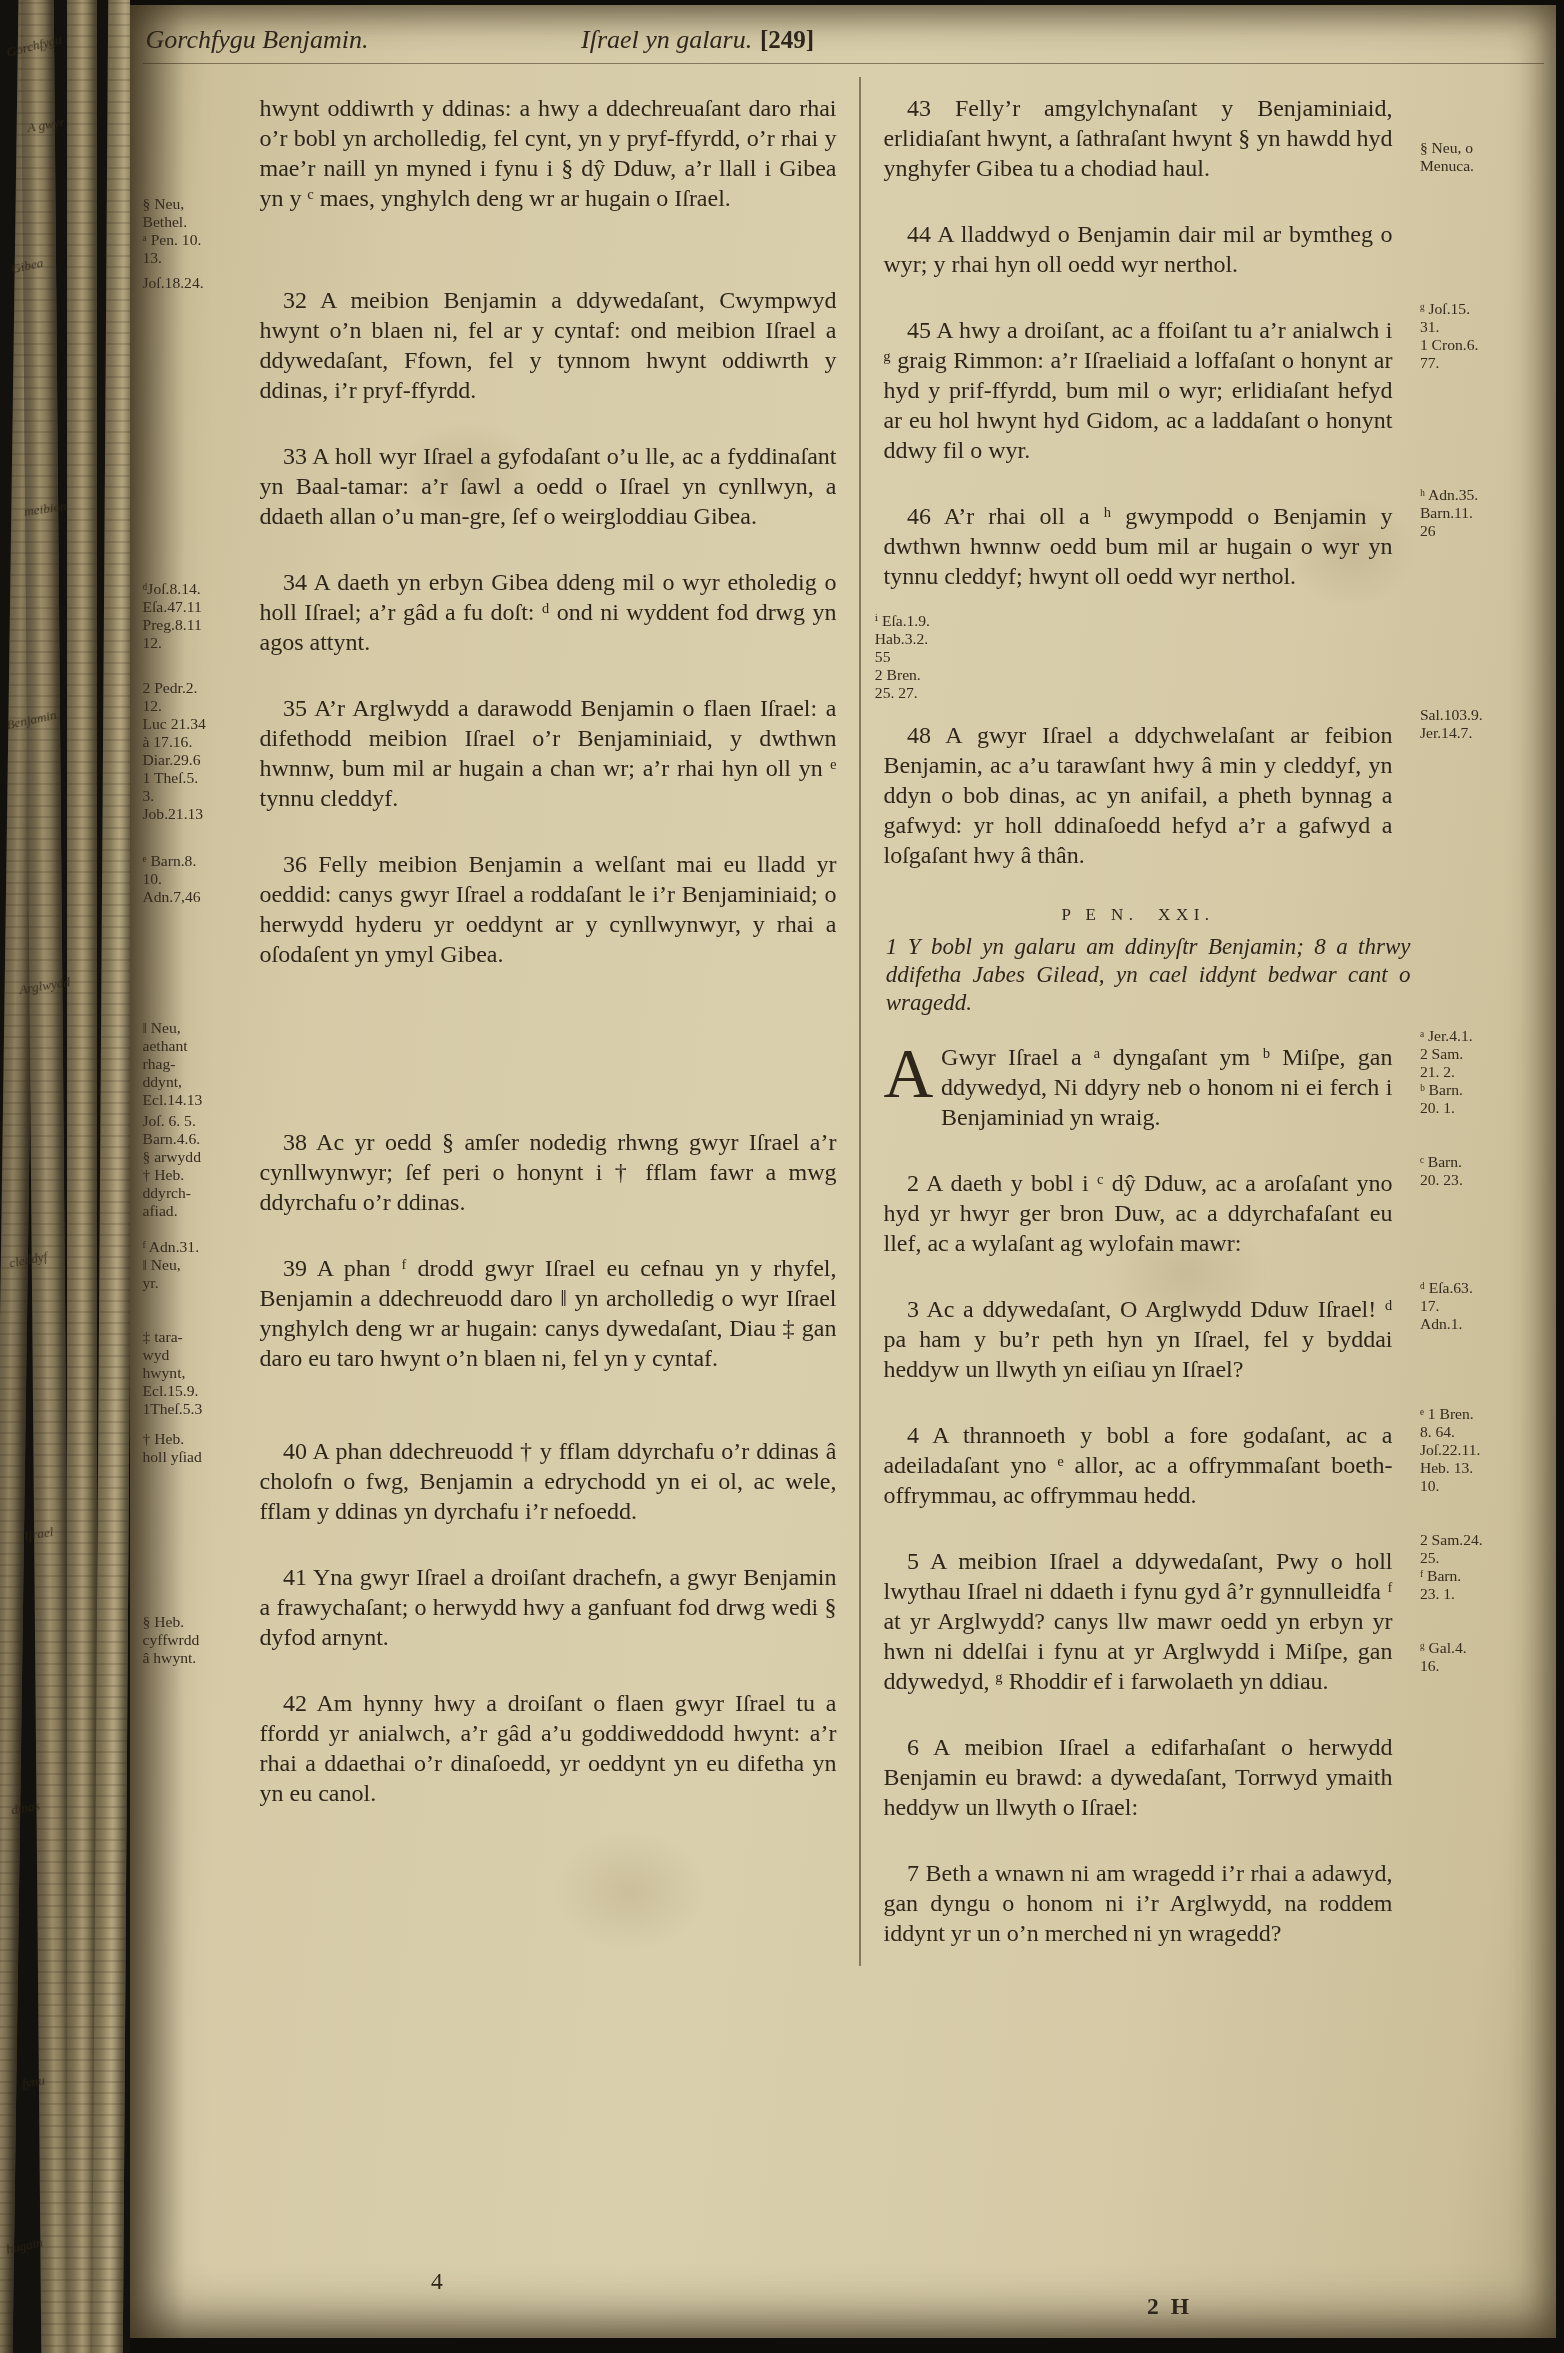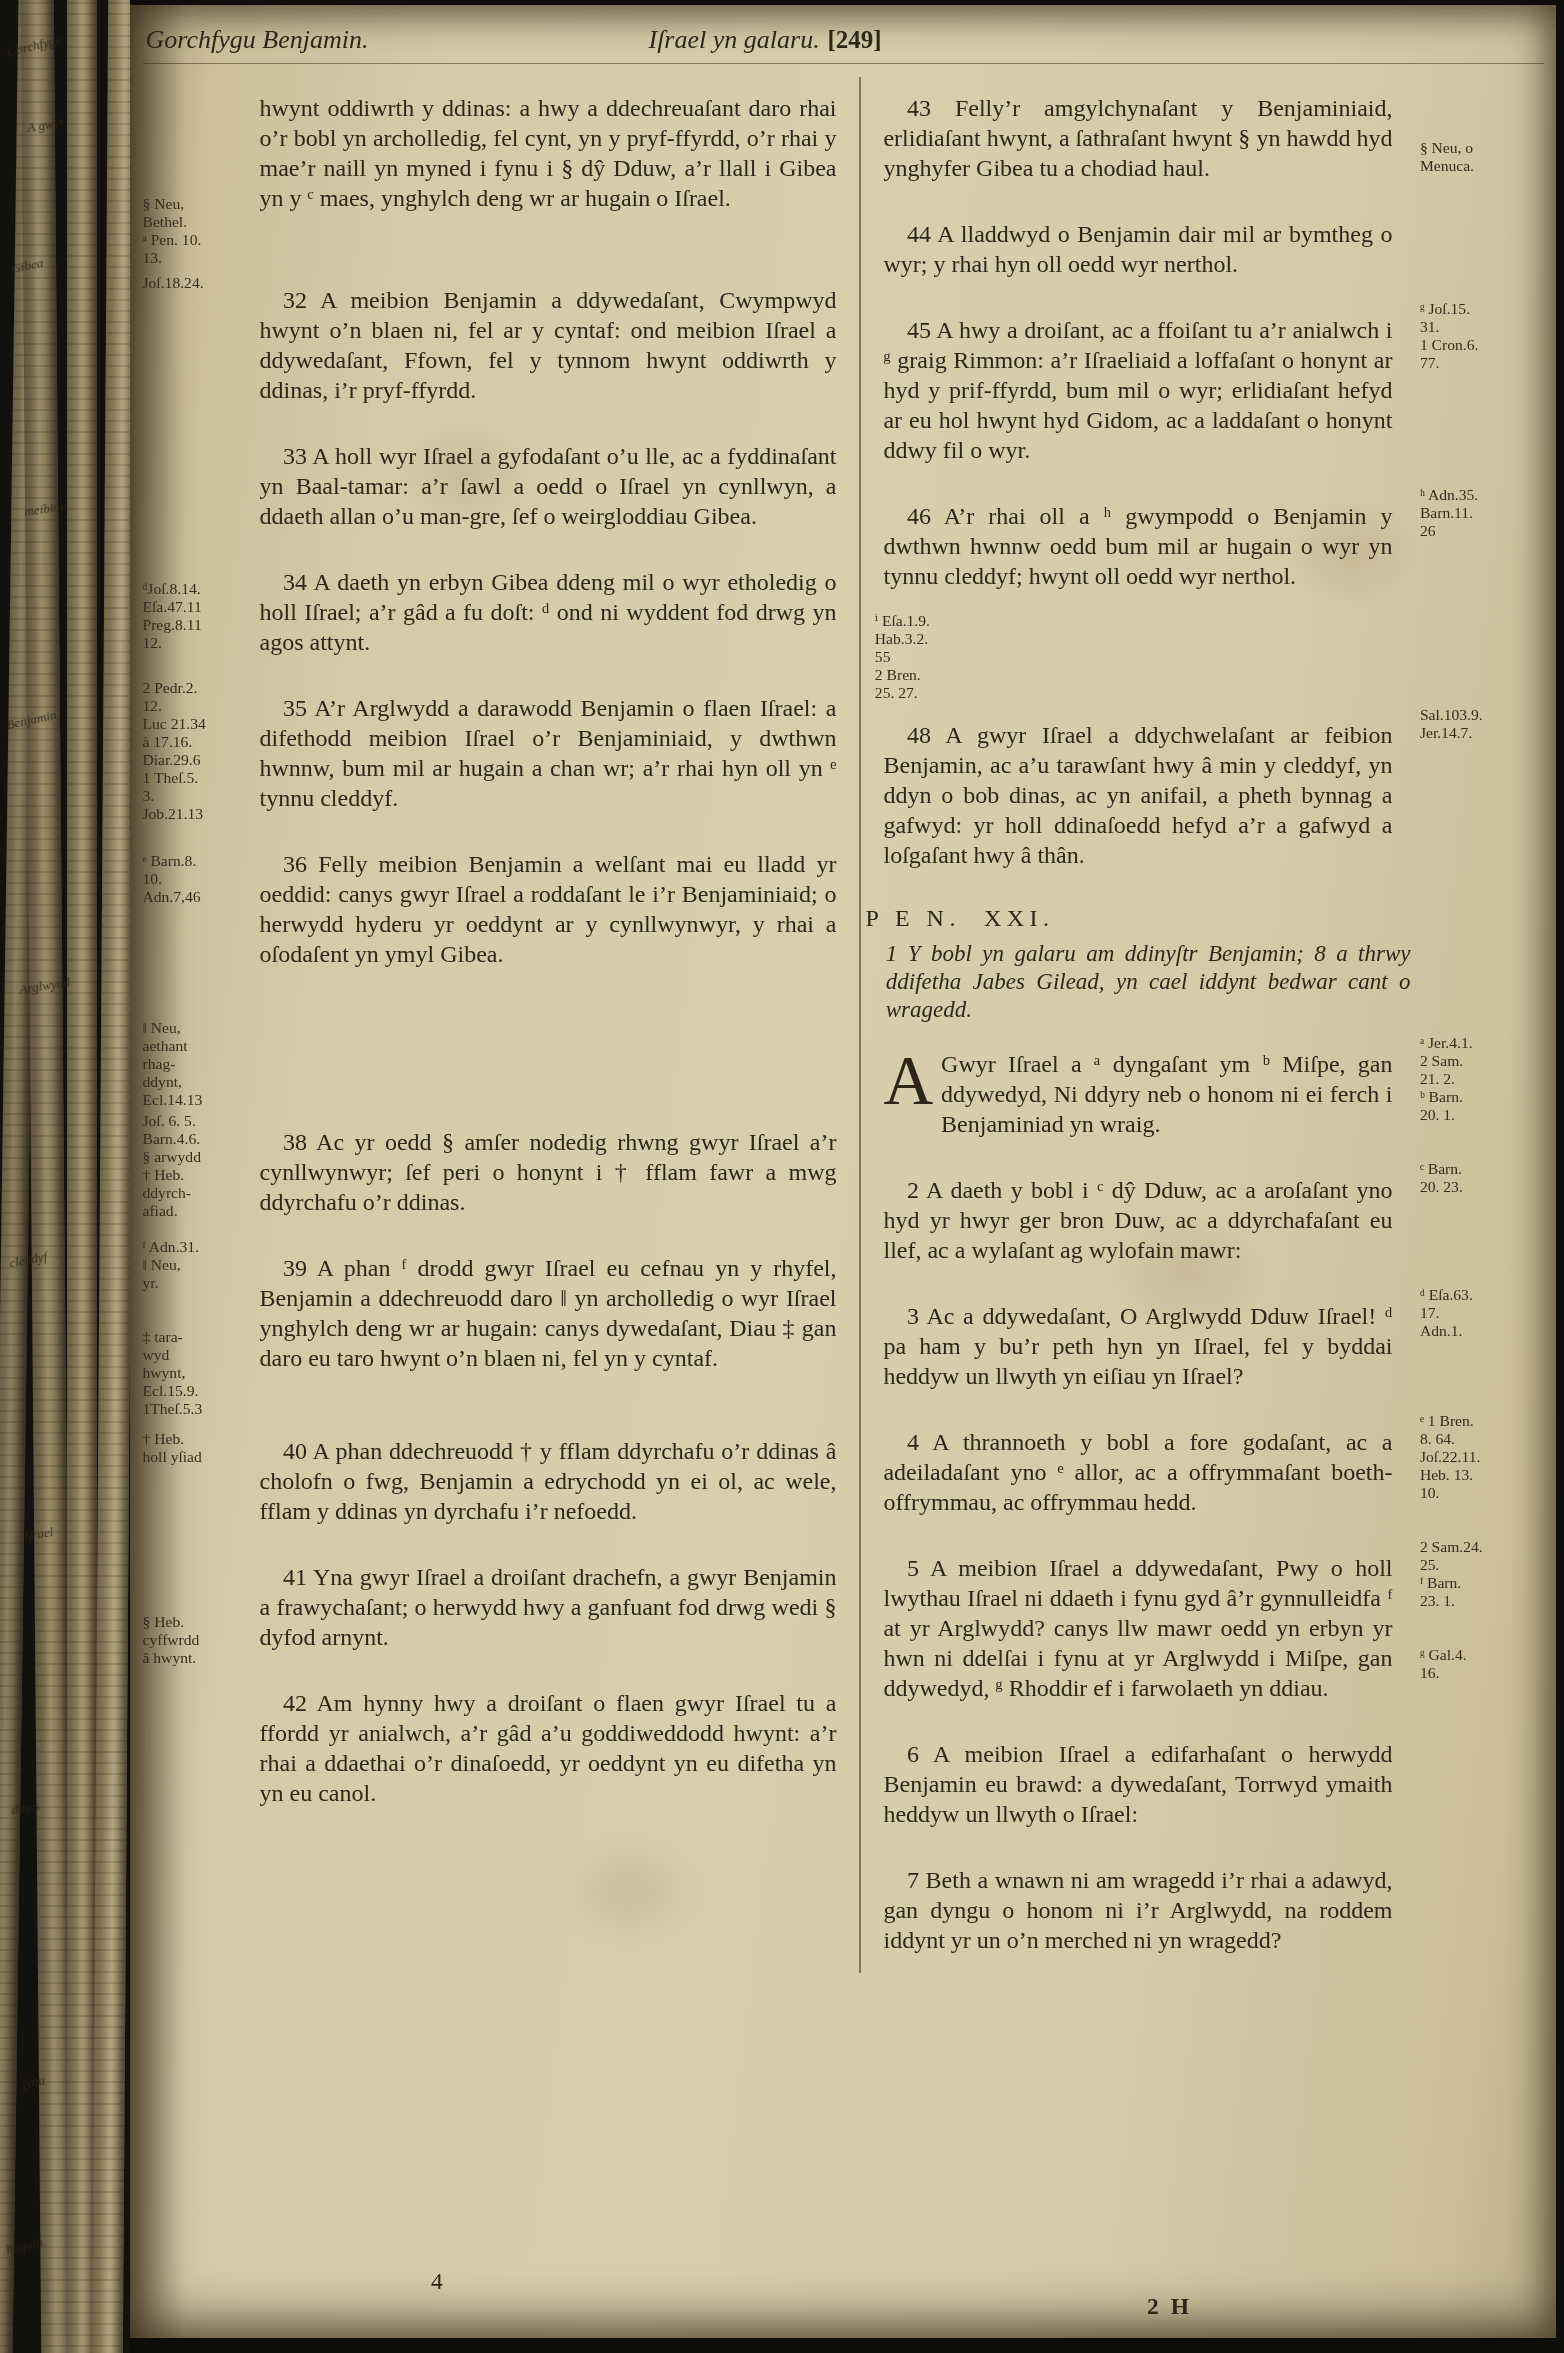--- a/index.html
+++ b/index.html
@@ -33,41 +33,41 @@
         color:#2e261b;}
   .spine-shadow{position:absolute;left:0;top:0;bottom:0;width:55px;
         background:linear-gradient(90deg,rgba(40,28,14,.40),transparent);pointer-events:none;}
   .stain{position:absolute;border-radius:50%;pointer-events:none;
         background:radial-gradient(closest-side,rgba(120,95,55,.14),transparent 70%);}
 
   
   .head{display:flex;align-items:baseline;padding:20.3px 19px 0 15.6px;}
   .head-left{font-style:italic;font-size:26px;width:368px;}
   .head-title{flex:1;text-align:center;font-size:33px;letter-spacing:6.3px;}
-  .head-right{width:368px;text-align:right;font-size:26px;font-style:italic;}
+  .head-right{width:368px;text-align:center;font-size:26px;font-style:italic;}
   .pgnum{font-style:normal;font-weight:bold;margin-left:7.8px;font-size:25px;}
   .rule{height:1.6px;background:rgba(62,50,30,.55);margin:7.8px 12.5px 0 12.5px;}
 
   
   .cols{display:flex;padding:11px 12.5px 0 12.5px;position:relative;}
   .lc{width:712px;display:flex;flex-direction:column;}
   .rc{flex:1;display:flex;flex-direction:column;}
   .divider{width:1.6px;background:rgba(64,52,32,.55);margin:1.6px 4.7px 0 4.7px;}
 
   .block{display:flex;}
   .lc .mcell{width:99px;flex:none;padding:3.1px 6.3px 0 0;box-sizing:border-box;}
   .lc .tcell{flex:1;}
   .rc .tcell{flex:1;order:1;}
   .rc .mcell{width:133px;flex:none;order:2;padding:3.1px 0 0 9.4px;box-sizing:border-box;}
 
   .verse{margin:18px;font-size:24px;line-height:30px;text-align:justify;text-indent:23.5px;}
   .verse.flush{text-indent:0;}
   .note{font-size:15.6px;line-height:18px;white-space:pre-line;color:#352b1e;}
 
-  .pen{white-space:pre;font-size:24px;letter-spacing:5.5px;margin:17px 0 7.8px 0;}
+  .pen{white-space:pre;text-align:center;font-size:17px;letter-spacing:5.5px;margin:17px 0 7.8px 0;}
   .argument{font-style:italic;font-size:23px;line-height:28px;text-align:justify;
             margin:0 0 6.3px 0;padding-left:20.3px;}
   .dcap{float:left;font-size:69px;line-height:56px;padding:4.7px 7.8px 0 0;}
 
   .mark{position:absolute;font-size:23.5px;}
   .mark-left{left:301px;top:2263px;}
   .mark-right{left:1017px;top:2288px;font-weight:bold;letter-spacing:3.1px;}
 </style>
 </head>
 <body>

